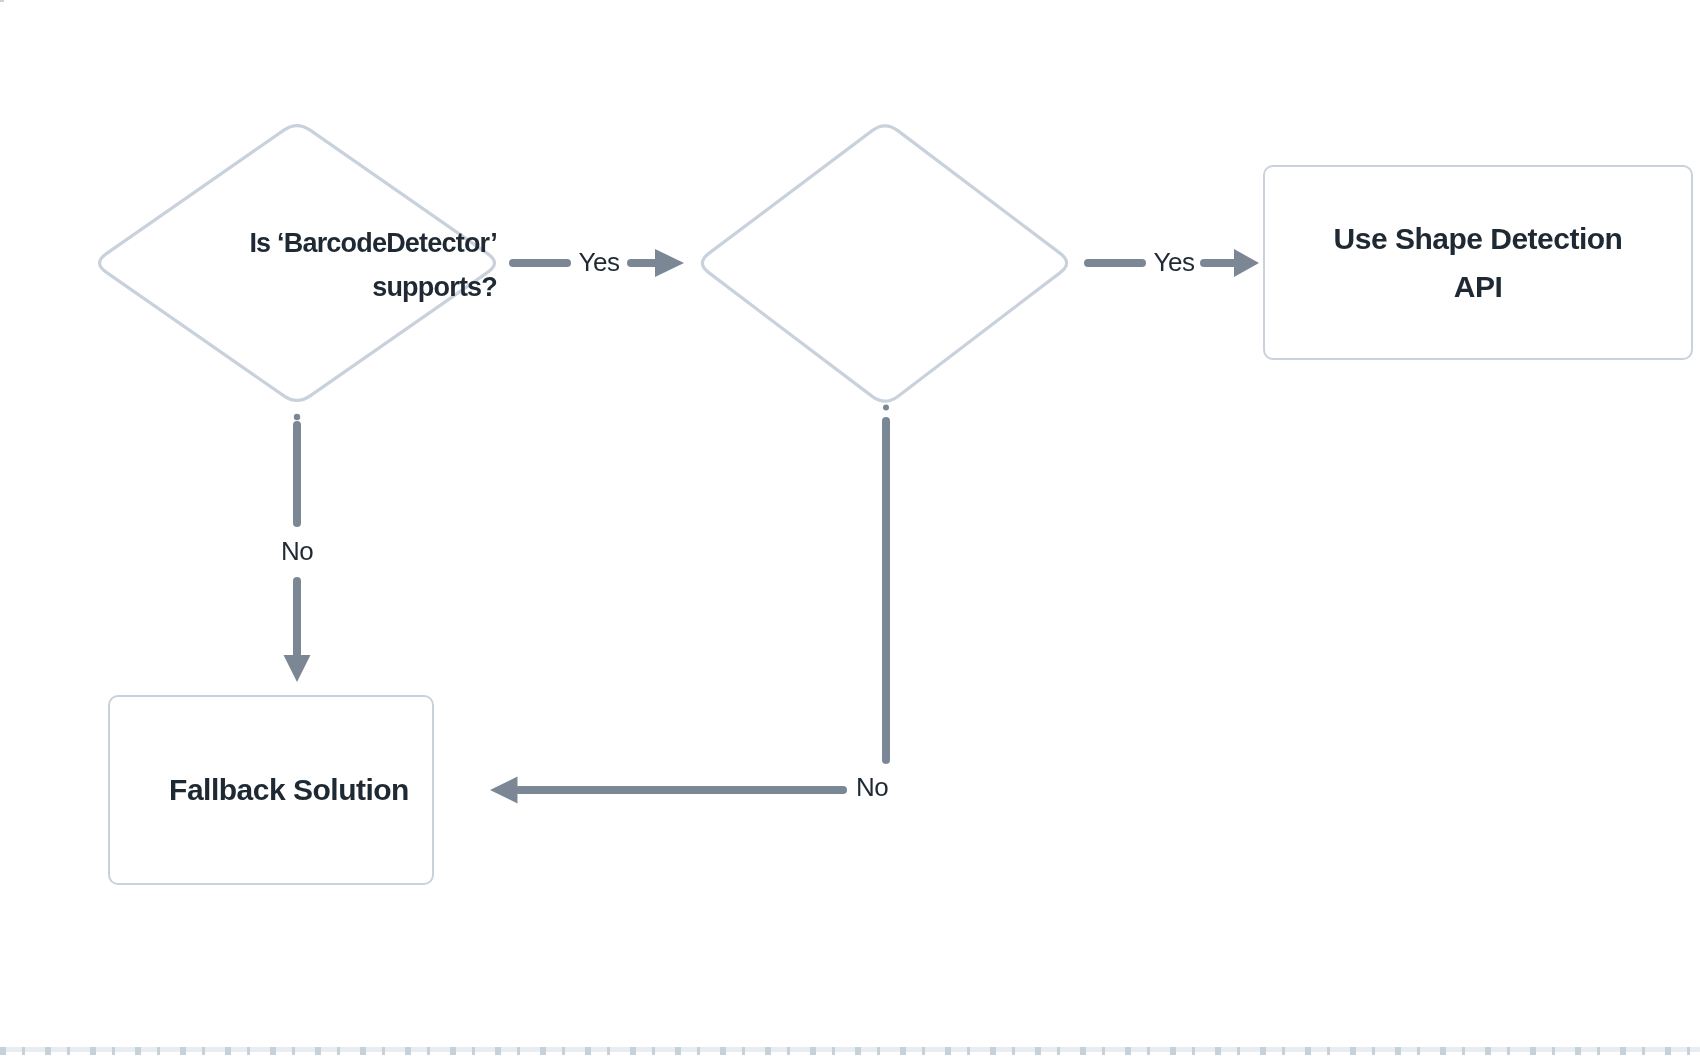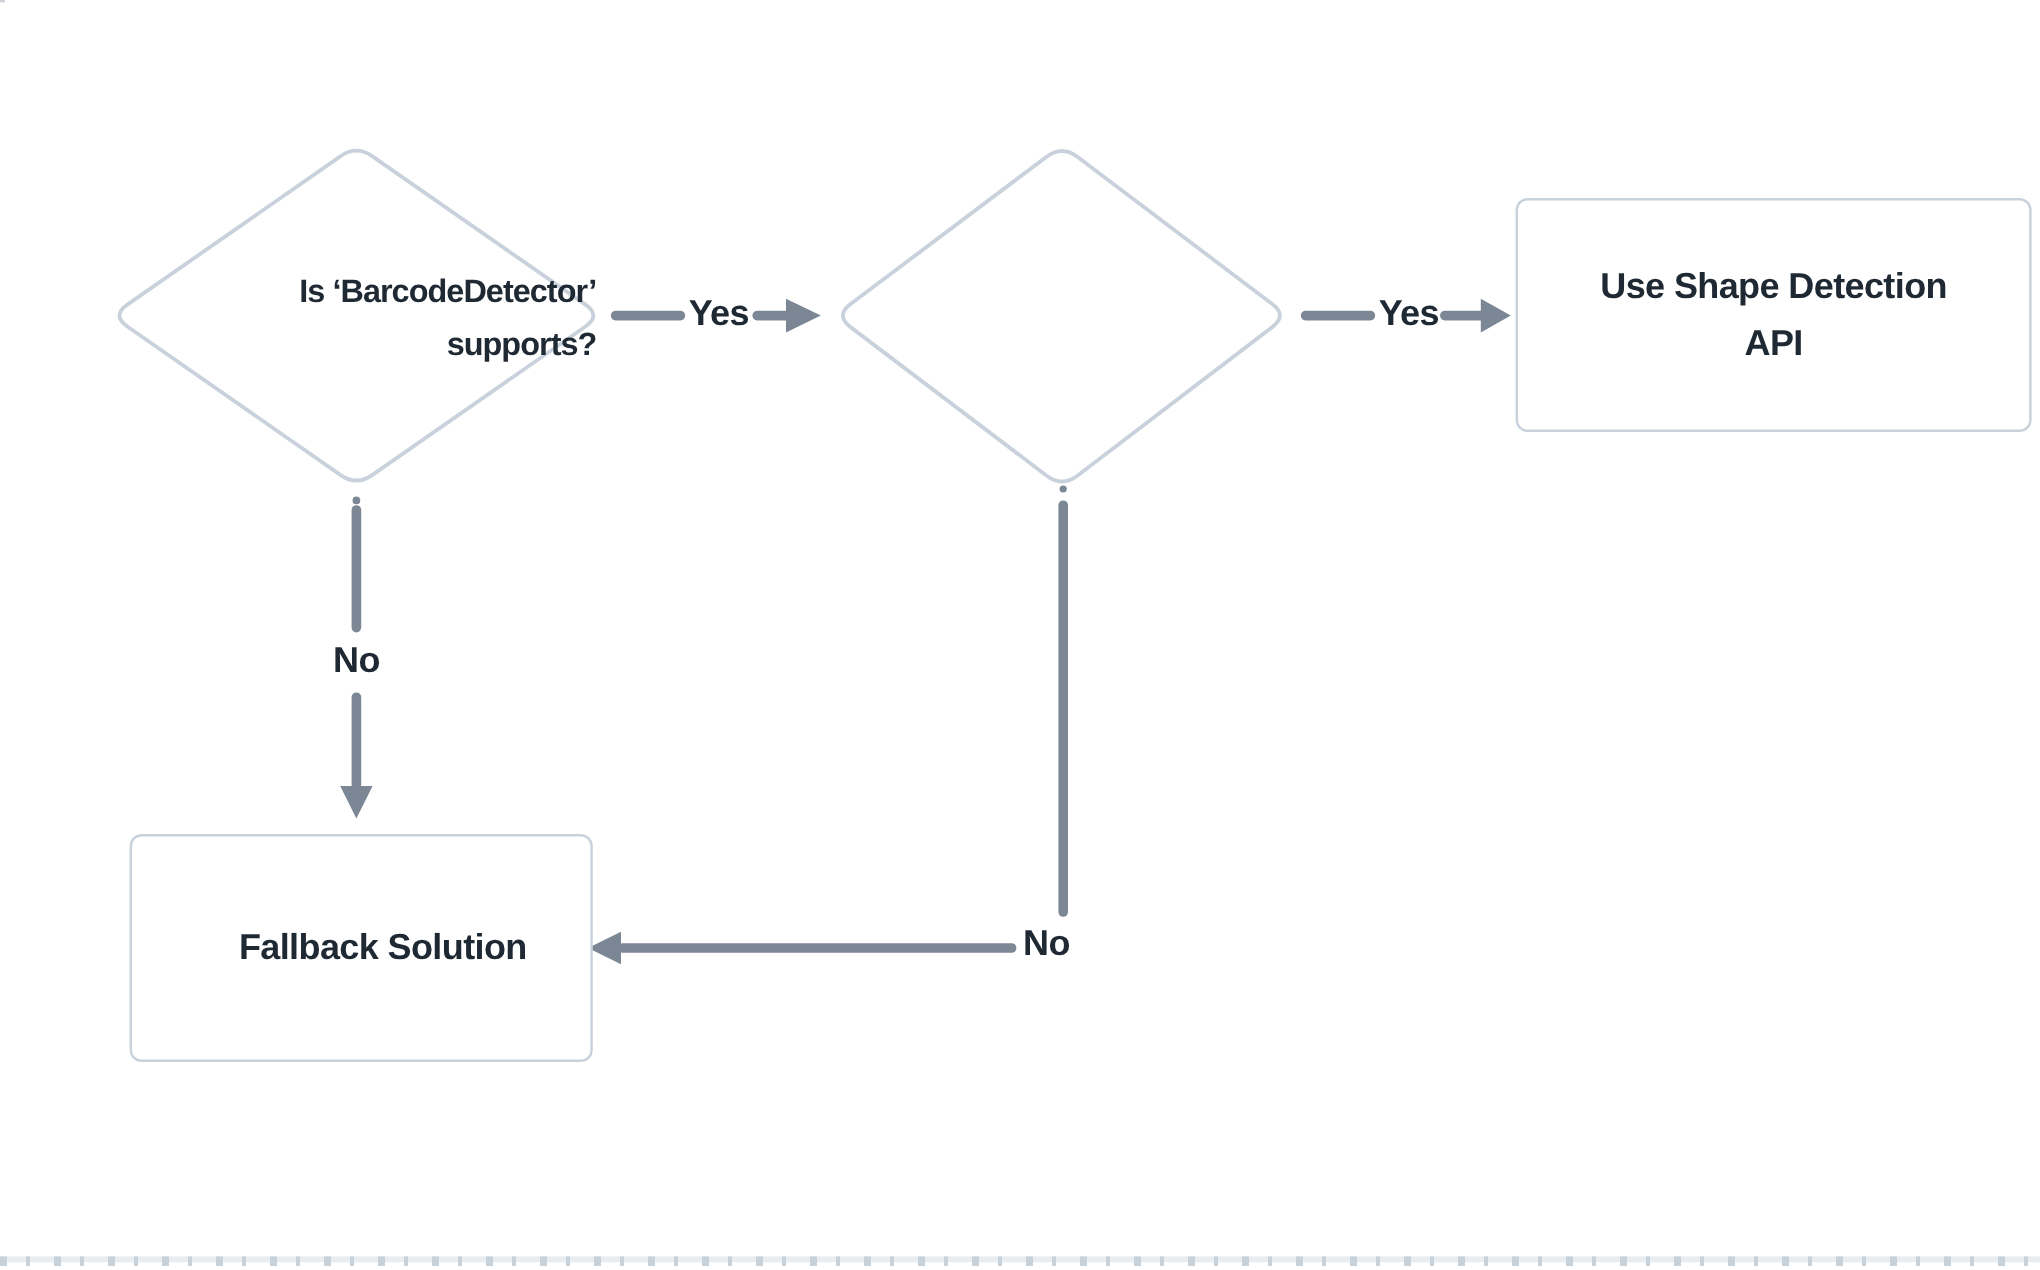--- a/index.html
+++ b/index.html
@@ -38,21 +38,21 @@
     display:flex;align-items:center;justify-content:center;
     text-align:center;
     font-size:30px;font-weight:600;letter-spacing:-0.5px;
     line-height:48px;
     color:var(--text);
     box-sizing:border-box;
   }
   .edge-label{
     position:absolute;
     transform:translate(-50%,-50%);
-    font-size:30px;font-weight:700;letter-spacing:-0.5px;
+    font-size:26px;font-weight:400;letter-spacing:-0.5px;
     color:var(--text);
     white-space:nowrap;
   }
   .bottom-strip{
     position:absolute;
     left:0;top:1047px;width:1700px;height:8px;
     background-image:
       repeating-linear-gradient(90deg,
         var(--strip-mark) 0px, var(--strip-mark) 6px,
         transparent 6px, transparent 22px,
@@ -112,21 +112,21 @@
   </div>
 
 
   <div class="process-box" style="left:1263px;top:165px;width:430px;height:195px;">
     <div>
       <div>Use Shape Detection</div>
       <div>API</div>
     </div>
   </div>
 
-  <div class="process-box" style="left:108px;top:695px;width:386px;height:190px;padding-left:36px;">
+  <div class="process-box" style="left:108px;top:695px;width:326px;height:190px;padding-left:36px;">
     <div>Fallback Solution</div>
   </div>
 
   <div class="edge-label" style="left:599px;top:262px;">Yes</div>
   <div class="edge-label" style="left:1174px;top:262px;">Yes</div>
   <div class="edge-label" style="left:297px;top:551px;">No</div>
   <div class="edge-label" style="left:872px;top:787px;">No</div>
 
   <div class="bottom-strip"></div>
   <div class="corner-speck"></div>

